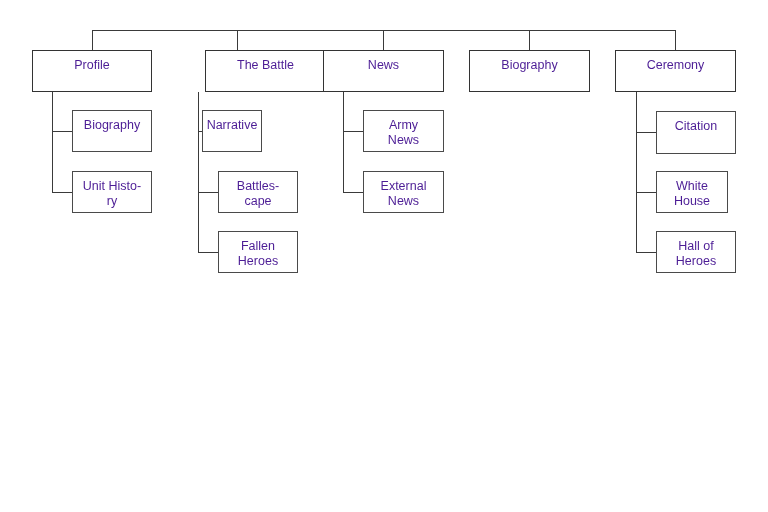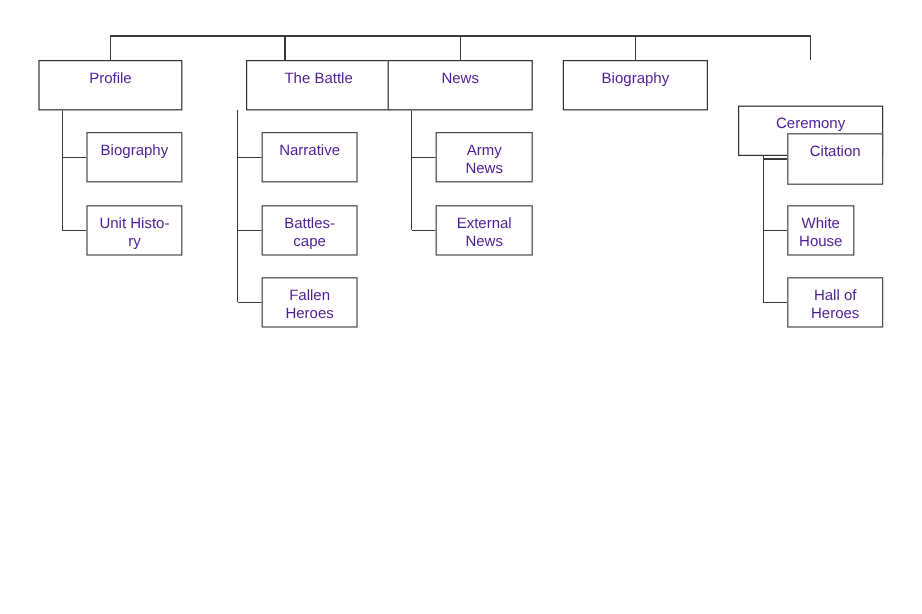--- a/index.html
+++ b/index.html
@@ -94,21 +94,21 @@
       <div class="node level-2" style="left: 72px; top: 110px; width: 80px; height: 42px;">
         <span class="node-label">Biography</span>
       </div>
       <div class="node level-2" style="left: 72px; top: 171px; width: 80px; height: 42px;">
         <span class="node-label">Unit Histo-
 ry</span>
       </div>
       <div class="node level-1" style="left: 177px; top: 50px; width: 121px; height: 42px; margin-left: 28px;">
         <span class="node-label">The Battle</span>
       </div>
-      <div class="node level-2" style="left: 218px; top: 110px; width: 80px; height: 42px;">
+      <div class="node level-2" style="left: 202px; top: 110px; width: 60px; height: 42px;">
         <span class="node-label">Narrative</span>
       </div>
       <div class="node level-2" style="left: 218px; top: 171px; width: 80px; height: 42px;">
         <span class="node-label">Battles-
 cape</span>
       </div>
       <div class="node level-2" style="left: 218px; top: 231px; width: 80px; height: 42px;">
         <span class="node-label">Fallen
 Heroes</span>
       </div>
@@ -119,27 +119,27 @@
         <span class="node-label">Army
 News</span>
       </div>
       <div class="node level-2" style="left: 363px; top: 171px; width: 81px; height: 42px;">
         <span class="node-label">External
 News</span>
       </div>
       <div class="node level-1" style="left: 469px; top: 50px; width: 121px; height: 42px;">
         <span class="node-label">Biography</span>
       </div>
-      <div class="node level-1" style="left: 615px; top: 50px; width: 121px; height: 42px; margin-top: 38px;">
+      <div class="node level-1" style="left: 615px; top: 50px; width: 121px; height: 42px;">
         <span class="node-label">Ceremony</span>
       </div>
       <div class="node level-2" style="left: 656px; top: 111px; width: 80px; height: 43px;">
         <span class="node-label">Citation</span>
       </div>
-      <div class="node level-2" style="left: 656px; top: 171px; width: 56px; height: 42px;">
+      <div class="node level-2" style="left: 656px; top: 171px; width: 72px; height: 42px;">
         <span class="node-label">White
 House</span>
       </div>
       <div class="node level-2" style="left: 656px; top: 231px; width: 80px; height: 42px;">
         <span class="node-label">Hall of
 Heroes</span>
       </div>
     </div>
 </div>
 

